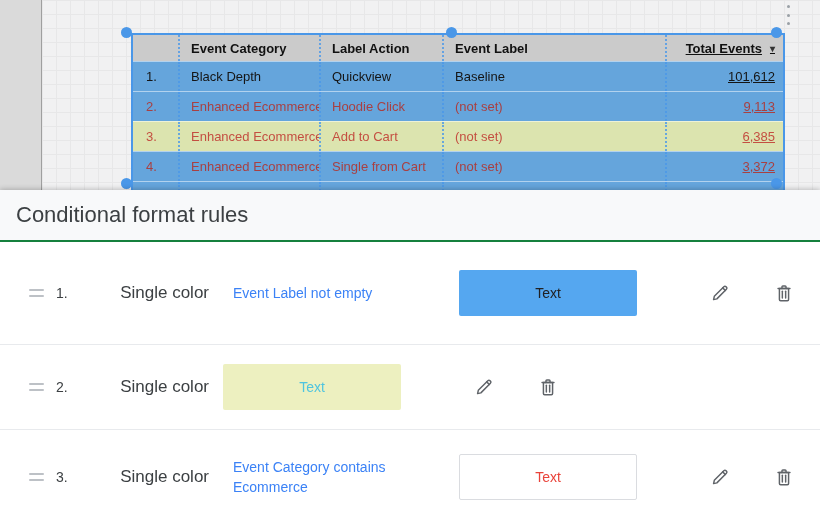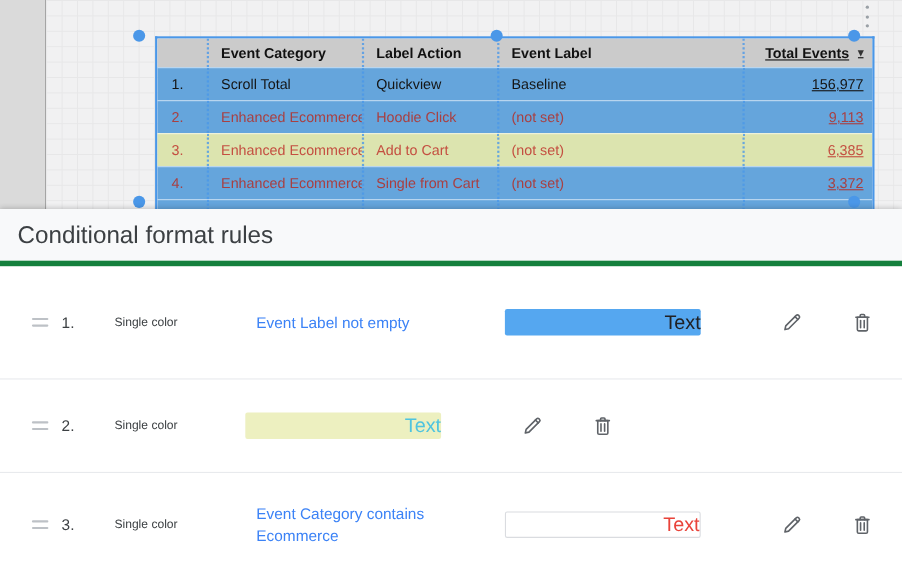--- a/index.html
+++ b/index.html
@@ -11,53 +11,53 @@
     background-color:#f1f1f2;
     background-image:linear-gradient(#e7e7e8 1px,transparent 1px),
                      linear-gradient(90deg,#e7e7e8 1px,transparent 1px);
     background-size:14px 14px;}
   .gutter{position:absolute;left:0;top:0;width:42px;height:190px;background:#dadada;border-right:1px solid #9f9f9f;box-sizing:border-box;}
 
   .kebab{position:absolute;left:742px;top:5px;width:8px;height:20px;display:flex;flex-direction:column;align-items:center;justify-content:space-between;}
   .kebab span{width:3px;height:3px;border-radius:50%;background:#9aa0a6;}
 
   
-  .dstable{position:absolute;left:141px;top:33px;width:650px;height:157px;overflow:hidden;
+  .dstable{position:absolute;left:131px;top:33px;width:650px;height:157px;overflow:hidden;
     border-top:2px solid #4a97e8;border-left:2px solid #4a97e8;border-right:2px solid #4a97e8;box-sizing:content-box;}
   .trow{display:grid;grid-template-columns:45px 141px 123px 223px 118px;height:29px;align-items:center;font-size:13px;}
   .theader{height:26px;background:#cbcbcb;font-weight:bold;color:#111;}
   .tcell{padding-left:11px;white-space:nowrap;overflow:hidden;box-sizing:border-box;height:100%;display:flex;align-items:center;}
   .tcell+.tcell{border-left:2px dotted rgba(74,151,232,.8);}
   .tcell.num{padding-left:13px;}
   .tcell.total{justify-content:flex-end;text-align:right;padding-right:8px;padding-left:0;text-decoration:underline;}
   .bg-blue{background:#65a5dc;}
   .bg-yellow{background:#dce4af;}
   .trow+.trow{border-top:1px solid rgba(255,255,255,.5);}
   .t-dark{color:#151515;}
   .t-red{color:#a84042;}
   .t-red-y{color:#c44f41;}
   .caret{font-size:10px;margin-left:8px;color:#333;}
 
   
   .handle{position:absolute;width:11px;height:11px;border-radius:50%;background:#4a97e8;z-index:5;}
 
   
   .panel{position:absolute;left:0;top:190px;width:820px;height:334px;background:#fff;box-shadow:0 -1px 5px rgba(0,0,0,.22);z-index:10;}
-  .panel-header{height:52px;background:#f8f9fa;border-bottom:5px solid #15803d;box-sizing:border-box;display:flex;align-items:center;}
+  .panel-header{height:52px;background:#f8f9fa;border-bottom:2px solid #15803d;box-sizing:border-box;display:flex;align-items:center;}
   .panel-title{font-size:22px;color:#3c4043;padding-left:16px;}
   .rule{display:flex;align-items:center;box-sizing:border-box;}
   .rule.r1{height:103px;border-bottom:1px solid #e8eaed;}
   .rule.r2{height:85px;border-bottom:1px solid #e8eaed;}
   .rule.r3{height:94px;}
   .drag{margin-left:29px;width:15px;display:flex;flex-direction:column;gap:4px;cursor:grab;}
   .drag span{height:2px;background:#bdc1c6;border-radius:1px;}
   .ridx{margin-left:12px;width:28px;font-size:14px;color:#3c4043;}
-  .rtype{margin-left:20px;width:105px;font-size:11px;color:#3c4043;}
+  .rtype{margin-left:20px;width:105px;font-size:17px;color:#3c4043;text-align:right;}
   .rcond{margin-left:24px;width:212px;font-size:14px;color:#3b82f6;line-height:20px;}
-  .swatch{margin-left:14px;width:178px;height:24px;border-radius:2px;display:flex;align-items:center;justify-content:flex-end;font-size:18px;box-sizing:border-box;}
+  .swatch{margin-left:14px;width:178px;height:46px;border-radius:2px;display:flex;align-items:center;justify-content:center;font-size:14px;box-sizing:border-box;}
   .sw1{background:#55a7f0;color:#202124;}
   .sw2{background:#edf0c0;color:#4fc4df;}
   .sw3{background:#ffffff;color:#e9433a;border:1px solid #dadce0;}
   .iconbtn{width:24px;height:24px;background:none;border:none;padding:0;cursor:pointer;display:flex;align-items:center;justify-content:center;}
   .iconbtn.edit{margin-left:71px;}
   .iconbtn.del{margin-left:40px;}
   .iconbtn svg{stroke:#5f6368;fill:none;stroke-width:1.6;stroke-linecap:round;stroke-linejoin:round;}
 </style>
 </head>
 <body>
@@ -80,24 +80,24 @@
       <div class="tcell">Label Action</div>
       <div class="tcell">Event Label</div>
       <div class="tcell total">
         <span>Total Events</span>
         <span class="caret">▾</span>
       </div>
     </div>
 
     <div class="trow bg-blue t-dark">
       <div class="tcell num">1.</div>
-      <div class="tcell">Scroll Total</div>
+      <div class="tcell">Black Depth</div>
       <div class="tcell">Quickview</div>
       <div class="tcell">Baseline</div>
-      <div class="tcell total">156,977</div>
+      <div class="tcell total">101,612</div>
     </div>
 
     <div class="trow bg-blue t-red">
       <div class="tcell num">2.</div>
       <div class="tcell">Enhanced Ecommerce</div>
       <div class="tcell">Hoodie Click</div>
       <div class="tcell">(not set)</div>
       <div class="tcell total">9,113</div>
     </div>
 

